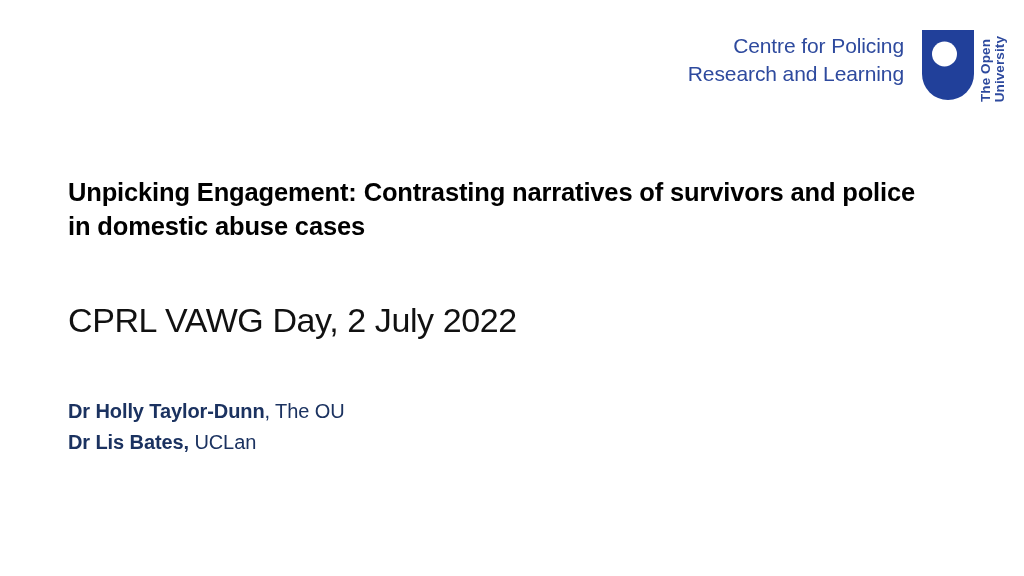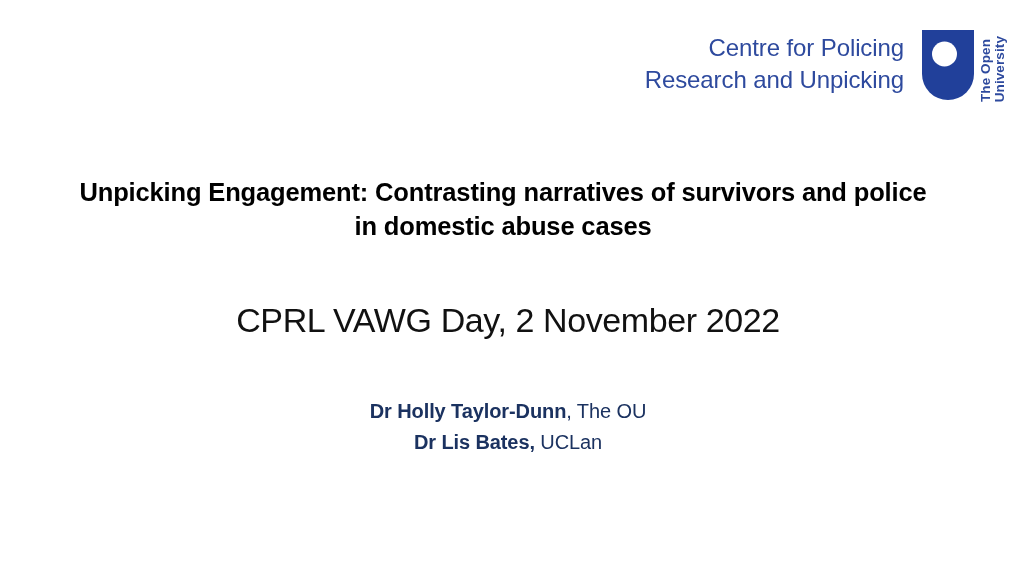--- a/index.html
+++ b/index.html
@@ -24,21 +24,21 @@
     top: 30px;
     right: 18px;
     display: flex;
     align-items: flex-start;
     gap: 18px;
   }
   .brand-text {
     text-align: right;
     color: #2E4A9E;
     font-family: "Liberation Sans", sans-serif;
-    font-size: 24px;
+    font-size: 21px;
     line-height: 1.33;
     letter-spacing: -0.1px;
     white-space: nowrap;
     padding-top: 2px;
   }
   .brand-text .line { display: block; }
 
   .ou-logo {
     display: flex;
     align-items: flex-start;
@@ -65,21 +65,20 @@
     line-height: 1;
     white-space: nowrap;
   }
 
   
   .content {
     position: absolute;
     left: 68px;
     top: 176px;
     width: 880px;
-    text-align: center;
   }
   .slide-title {
     font-family: "Liberation Sans", sans-serif;
     font-weight: 700;
     font-size: 25.5px;
     line-height: 1.33;
     color: #000000;
     letter-spacing: -0.15px;
     margin: 0;
     max-width: 870px;
@@ -108,21 +107,21 @@
 </style>
 </head>
 <body>
 
 <div class="slide">
 
   <div class="brand-header">
 
     <div class="brand-text">
       <span class="line">Centre for Policing</span>
-      <span class="line">Research and Unpicking</span>
+      <span class="line">Research and Learning</span>
     </div>
 
     <div class="ou-logo">
       <div class="ou-shield-wrap">
         <svg viewBox="0 0 52 72" width="52" height="72" aria-hidden="true">
           <path d="M0 0 H52 V44 A26 26 0 0 1 26 70 A26 26 0 0 1 0 44 Z" fill="#21409A"></path>
           <circle cx="22.5" cy="24" r="12.5" fill="#FFFFFF"></circle>
         </svg>
       </div>
       <div class="ou-vertical-text">
@@ -130,21 +129,21 @@
         <span class="vline">University</span>
       </div>
     </div>
 
   </div>
 
   <div class="content">
 
     <h1 class="slide-title">Unpicking Engagement: Contrasting narratives of survivors and police in domestic abuse cases</h1>
 
-    <h2 class="slide-subtitle">CPRL VAWG Day, 2 November 2022</h2>
+    <h2 class="slide-subtitle">CPRL VAWG Day, 2 July 2022</h2>
 
     <div class="authors">
       <span class="author-line">
         <span class="author-name">Dr Holly Taylor-Dunn</span><span class="author-affil">, The OU</span>
       </span>
       <span class="author-line">
         <span class="author-name">Dr Lis Bates,</span><span class="author-affil"> UCLan</span>
       </span>
     </div>
 

